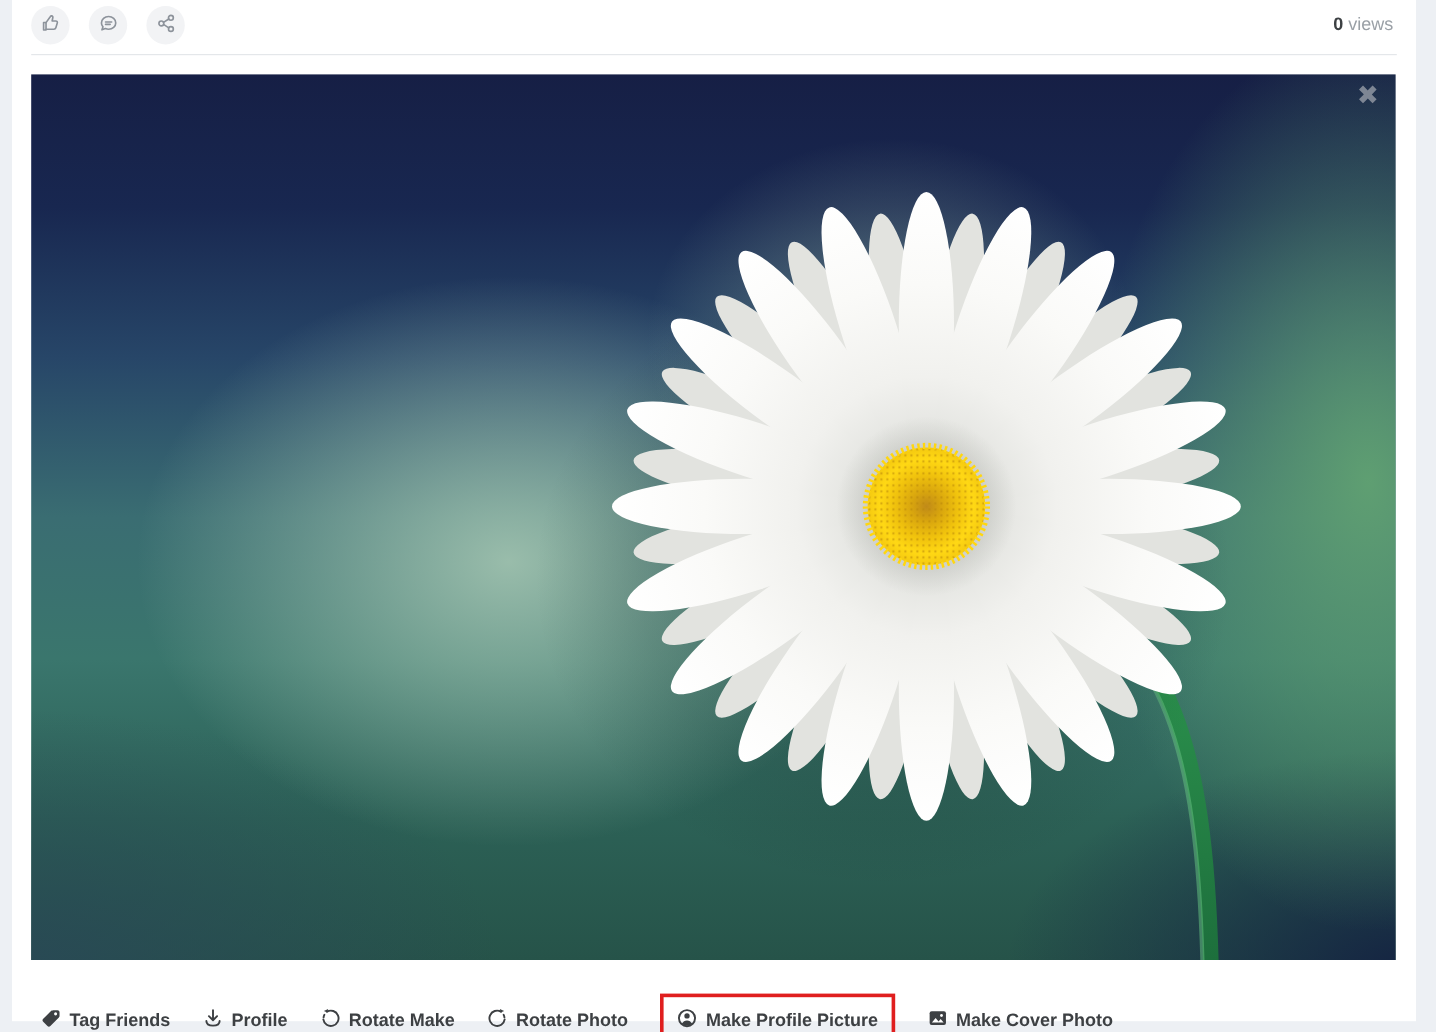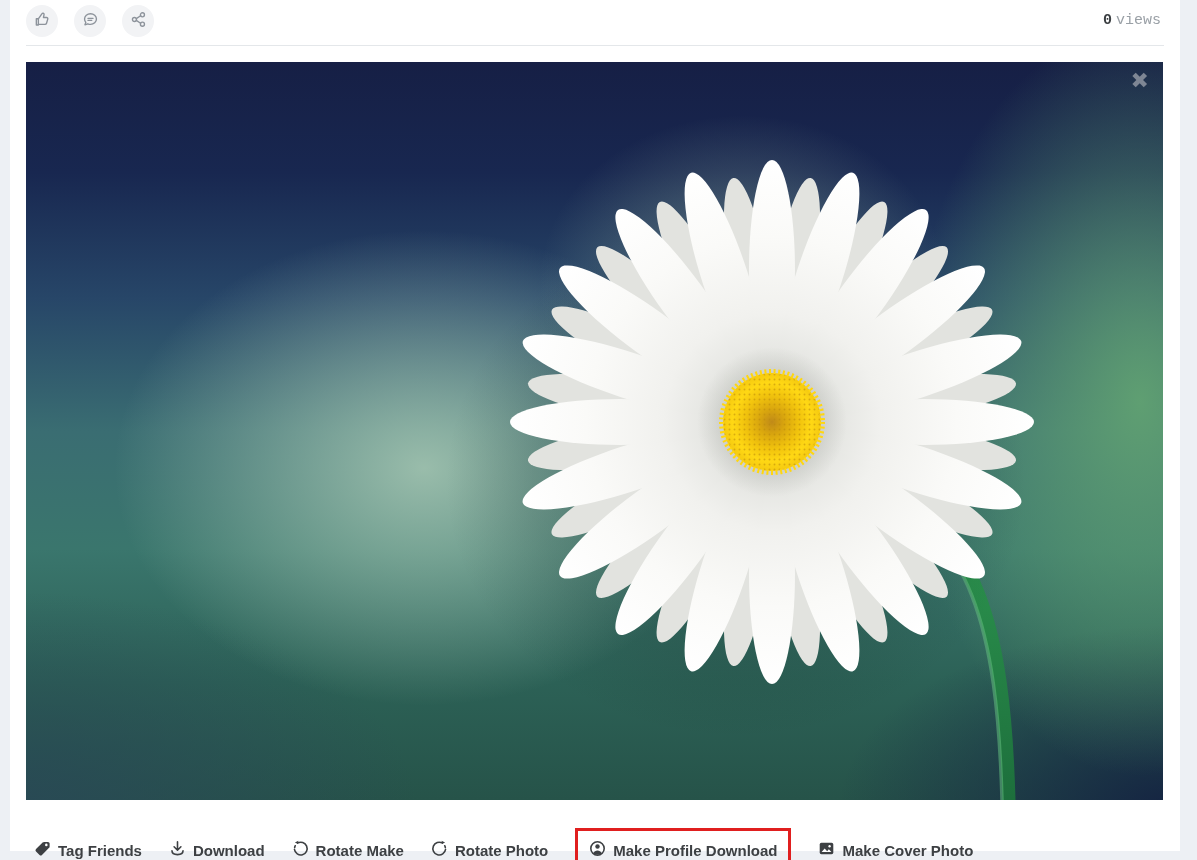--- a/index.html
+++ b/index.html
@@ -24,21 +24,21 @@
     width: 32px; height: 32px; border-radius: 50%;
     background: #f2f3f5; border: none; cursor: pointer;
     display: flex; align-items: center; justify-content: center;
   }
   .circle-btn svg { width: 17px; height: 17px; }
   .cb-like    { left: 16px; }
   .cb-comment { left: 64px; }
   .cb-share   { left: 112px; }
   .views {
     position: absolute; right: 19px; top: 12px;
-    font-size: 15px; color: #9aa0a6; font-family: Liberation Mono, monospace;
+    font-size: 15px; color: #9aa0a6;
   }
   .views b { color: #3c4043; font-weight: bold; margin-right: 4px; }
   .divider {
     position: absolute; left: 16px; right: 16px; top: 45px;
     height: 1px; background: #e4e7ea;
   }
   
   .photo {
     position: absolute; left: 16px; top: 62px;
     width: 1137px; height: 738px;
@@ -226,21 +226,21 @@
       <span>Tag Friends</span>
     </button>
 
     <button class="tool-item">
       <span>
         <svg viewBox="0 0 16 16">
           <path class="stroke-ic" d="M8 1.8v7.4M4.8 6.4L8 9.6l3.2-3.2"></path>
           <path class="stroke-ic" d="M2.8 10.2c0 2.4 1.8 3.6 5.2 3.6s5.2-1.2 5.2-3.6"></path>
         </svg>
       </span>
-      <span>Download</span>
+      <span>Profile</span>
     </button>
 
     <button class="tool-item">
       <span>
         <svg viewBox="0 0 16 16">
           <path class="stroke-ic" d="M5.2 2.9A6 6 0 1 1 2.3 8.9" stroke-width="1.6"></path>
           <path class="stroke-ic" d="M2.5 7.3a6 6 0 0 1 1-2.6" stroke-width="1.6" stroke-dasharray="2 2.2"></path>
           <path class="fill-ic" d="M6.1.7L5.4 3.6 2.7 2.4z"></path>
         </svg>
       </span>
@@ -261,21 +261,21 @@
     </button>
 
     <button class="tool-item highlighted">
       <span>
         <svg viewBox="0 0 16 16">
           <circle class="stroke-ic" cx="8" cy="8" r="6.3" stroke-width="1.4"></circle>
           <circle class="fill-ic" cx="8" cy="6.2" r="2.1"></circle>
           <path class="fill-ic" d="M3.9 12.4c1-1.7 2.4-2.6 4.1-2.6s3.1.9 4.1 2.6a6.3 6.3 0 0 1-8.2 0z"></path>
         </svg>
       </span>
-      <span>Make Profile Download</span>
+      <span>Make Profile Picture</span>
     </button>
 
     <button class="tool-item">
       <span>
         <svg viewBox="0 0 16 16">
           <rect class="fill-ic" x="1.6" y="2.6" width="12.8" height="10.8" rx="1.6"></rect>
           <path d="M3.4 11.4l2.9-3.5 2.3 2.7 1.6-1.9 2.4 2.7z" fill="#ffffff"></path>
           <circle cx="10.9" cy="5.9" r="1.1" fill="#ffffff"></circle>
         </svg>
       </span>

